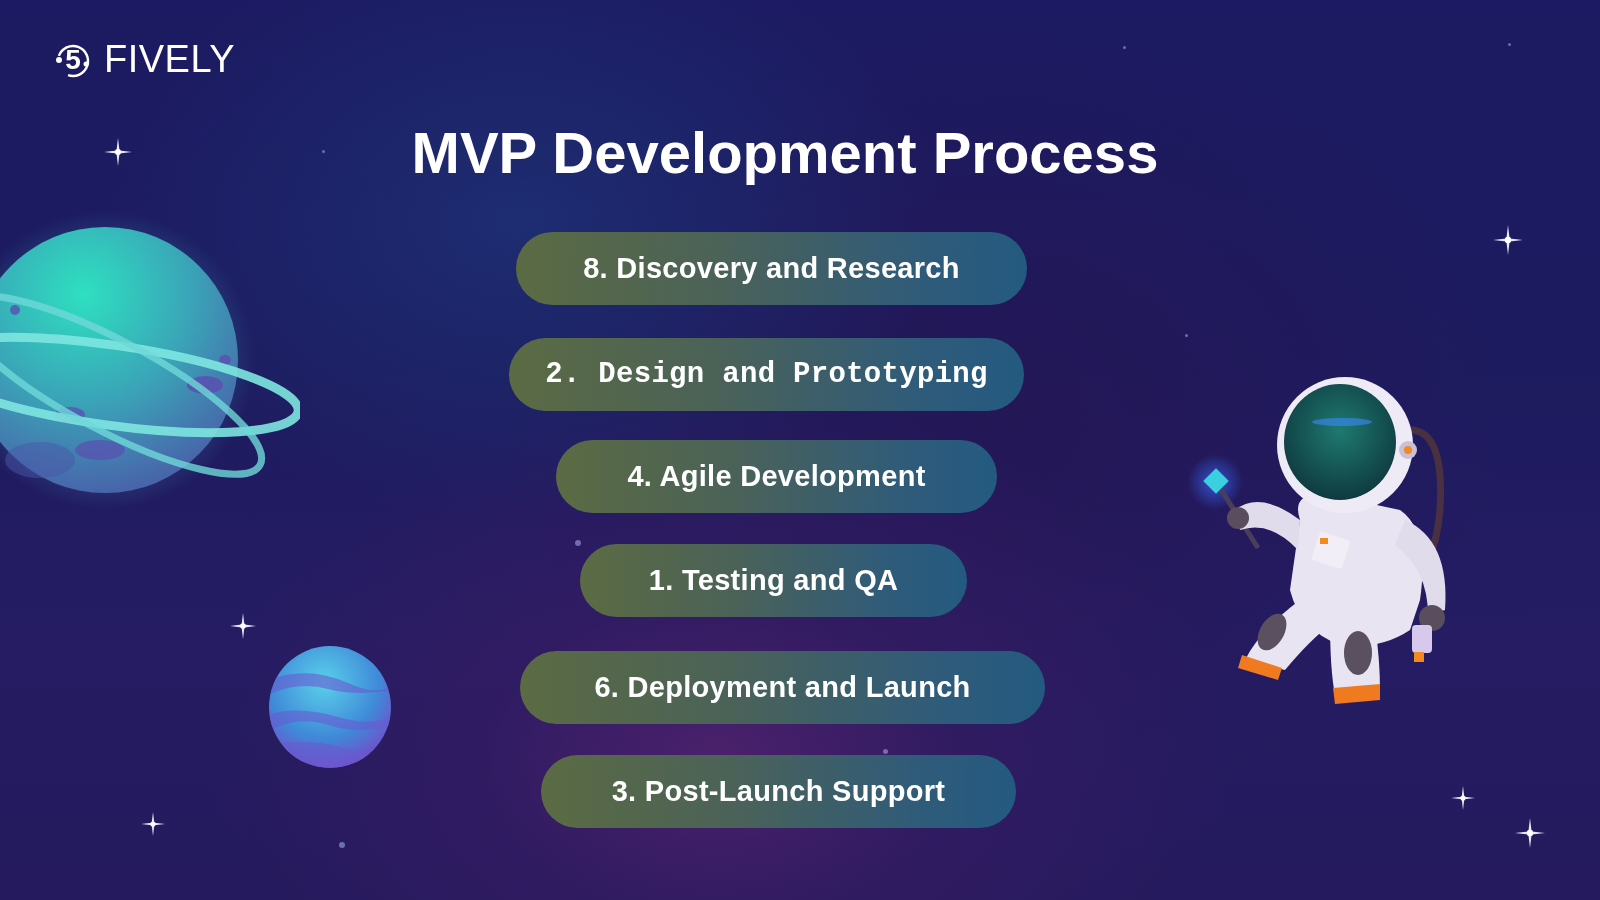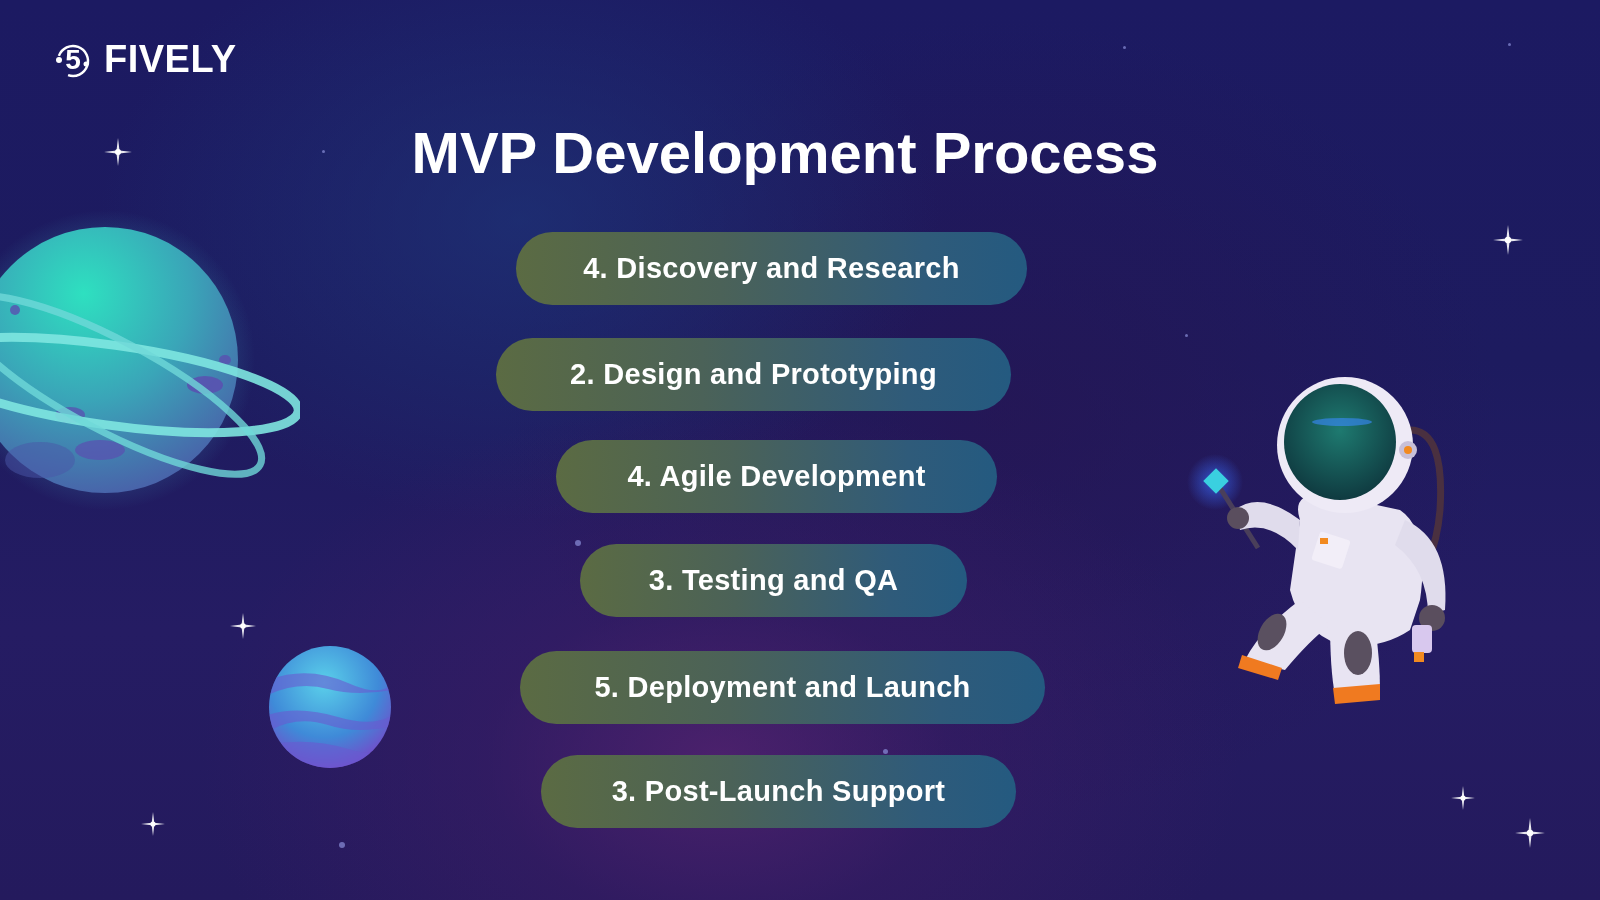--- a/index.html
+++ b/index.html
@@ -7,21 +7,21 @@
     width:1600px; height:900px; overflow:hidden; position:relative;
     font-family:"Liberation Sans", sans-serif;
     background:
       radial-gradient(ellipse 520px 360px at 720px 760px, rgba(82,34,110,0.85) 0%, rgba(60,28,100,0.5) 45%, rgba(40,24,90,0) 100%),
       radial-gradient(ellipse 420px 300px at 520px 220px, rgba(30,52,120,0.7) 0%, rgba(30,40,110,0) 100%),
       radial-gradient(ellipse 500px 400px at 1000px 420px, rgba(40,20,80,0.6) 0%, rgba(40,20,80,0) 100%),
       linear-gradient(180deg, #1c1a62 0%, #1d1b5f 40%, #251c63 70%, #241a5d 100%);
   }
   .logo { position:absolute; left:52px; top:38px; display:flex; align-items:center; gap:10px; }
   .logo-mark { width:42px; height:42px; position:relative; }
-  .logo-text { color:#fff; font-weight:bold; font-size:38px; letter-spacing:0.5px; line-height:1; }
+  .logo-text { color:#fff; font-weight:normal; font-size:38px; letter-spacing:0.5px; line-height:1; }
   .title {
     position:absolute; left:0; right:0; top:118px; text-align:center;
     color:#fff; font-weight:bold; font-size:58px; line-height:1.2;
     padding-left:0; transform:translateX(-15px);
   }
   .step {
     position:absolute; height:73px; border-radius:37px;
     background:linear-gradient(90deg, #5b6b43 0%, #4b6258 40%, #2f5b7a 80%, #245a80 100%);
     color:#fff; font-weight:bold; font-size:29px;
     display:flex; align-items:center; justify-content:center;
@@ -41,33 +41,33 @@
       <circle cx="34" cy="26" r="2.5" fill="#fff"></circle>
       <text x="21" y="31" text-anchor="middle" font-family="Liberation Sans, sans-serif" font-weight="bold" font-size="28" fill="#fff">5</text>
     </svg>
   </div>
   <span class="logo-text">FIVELY</span>
 </div>
 
 <div class="title">MVP Development Process</div>
 
 <div class="step" style="left:516px; top:232px; width:511px;">
-  <span>4. Discovery and Research</span>
-</div>
-<div class="step" style="left:496px; top:338px; width:515px;">
+  <span>8. Discovery and Research</span>
+</div>
+<div class="step" style="left:509px; top:338px; width:515px;font-family:Liberation Mono, monospace;">
   <span>2. Design and Prototyping</span>
 </div>
 <div class="step" style="left:556px; top:440px; width:441px;">
   <span>4. Agile Development</span>
 </div>
 <div class="step" style="left:580px; top:544px; width:387px;">
-  <span>3. Testing and QA</span>
+  <span>1. Testing and QA</span>
 </div>
 <div class="step" style="left:520px; top:651px; width:525px;">
-  <span>5. Deployment and Launch</span>
+  <span>6. Deployment and Launch</span>
 </div>
 <div class="step" style="left:541px; top:755px; width:475px;">
   <span>3. Post-Launch Support</span>
 </div>
 
 <div style="position:absolute; left:-40px; top:210px; width:340px; height:300px;">
   <svg width="340" height="300" viewBox="0 0 340 300">
     <defs>
       <radialGradient id="pg1" cx="0.42" cy="0.25" r="0.8">
         <stop offset="0" stop-color="#2ee0c0"></stop>

